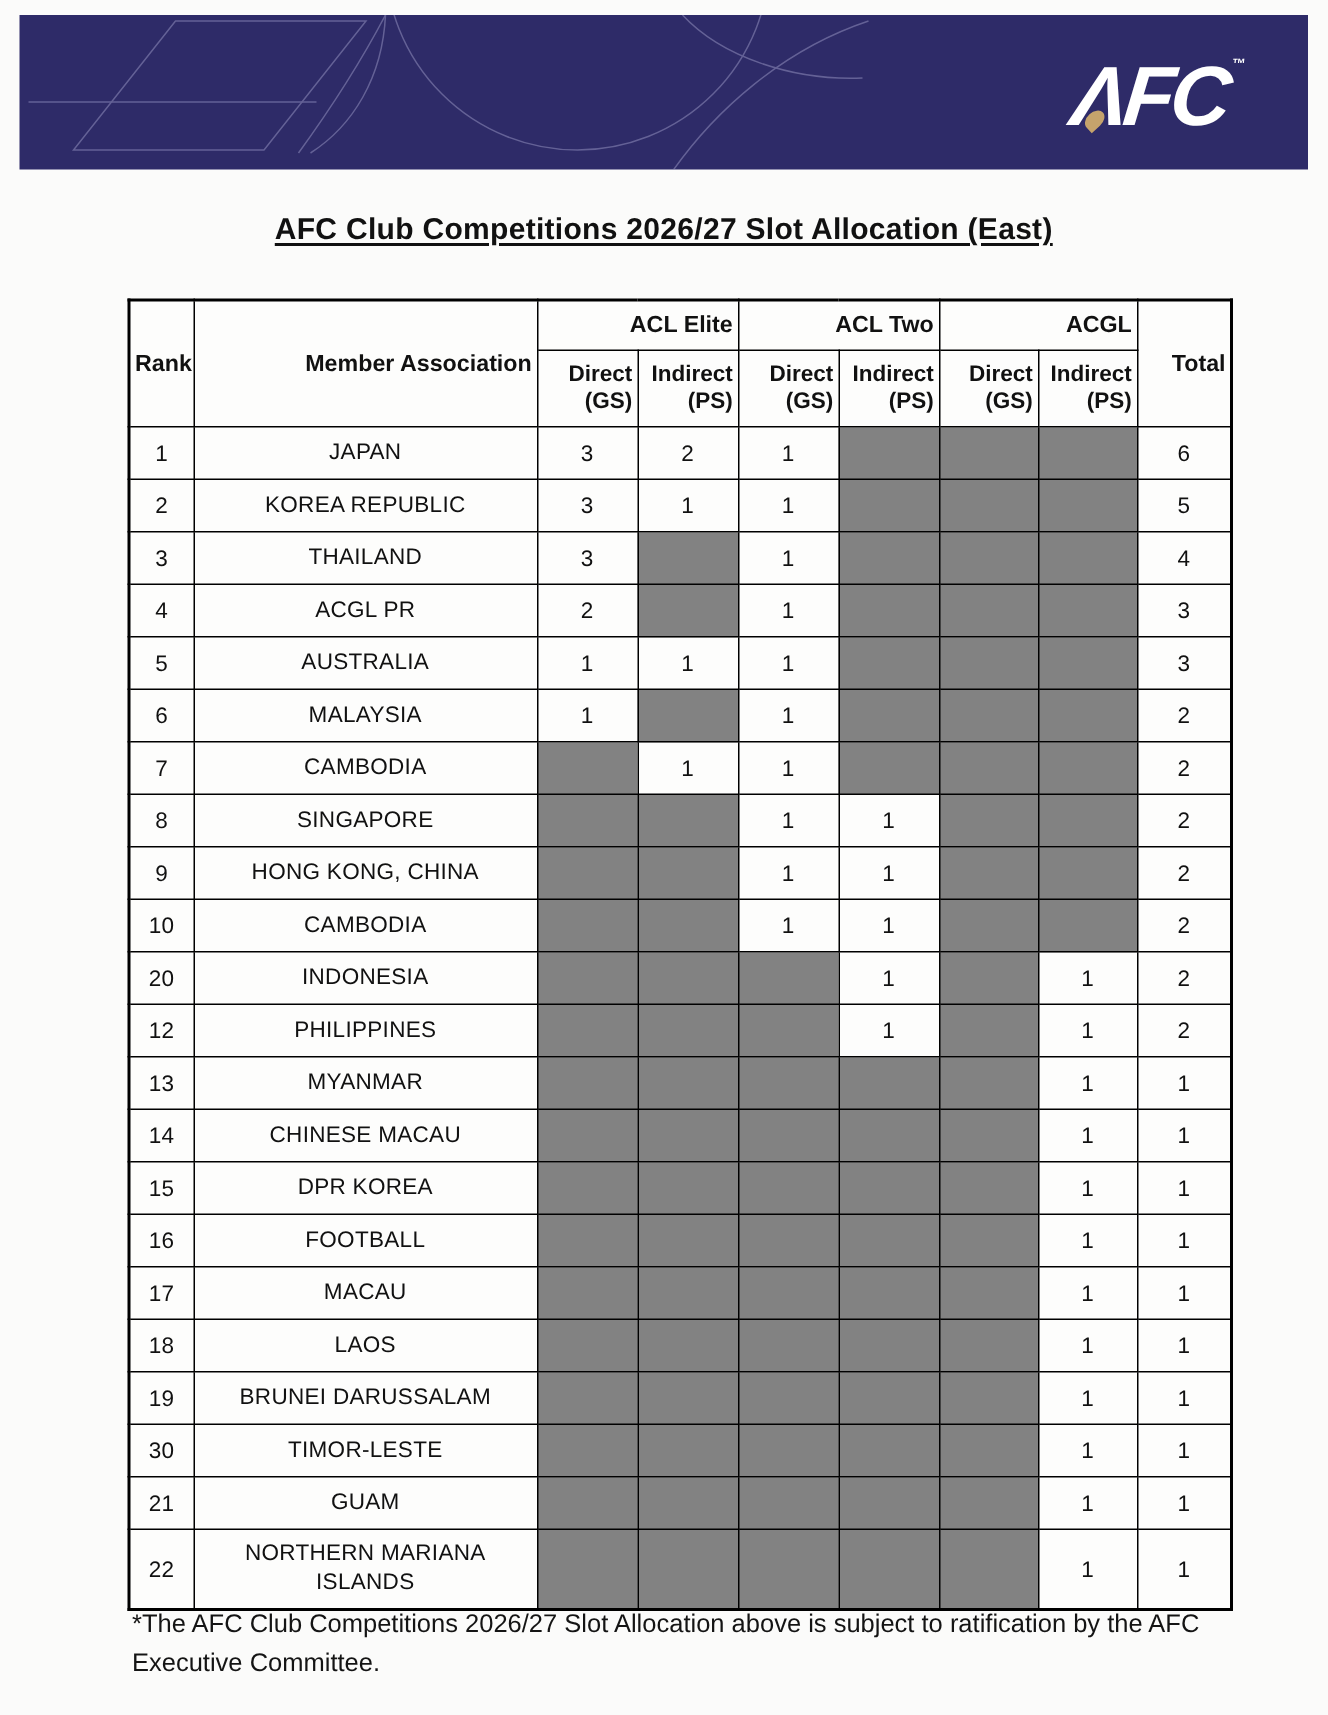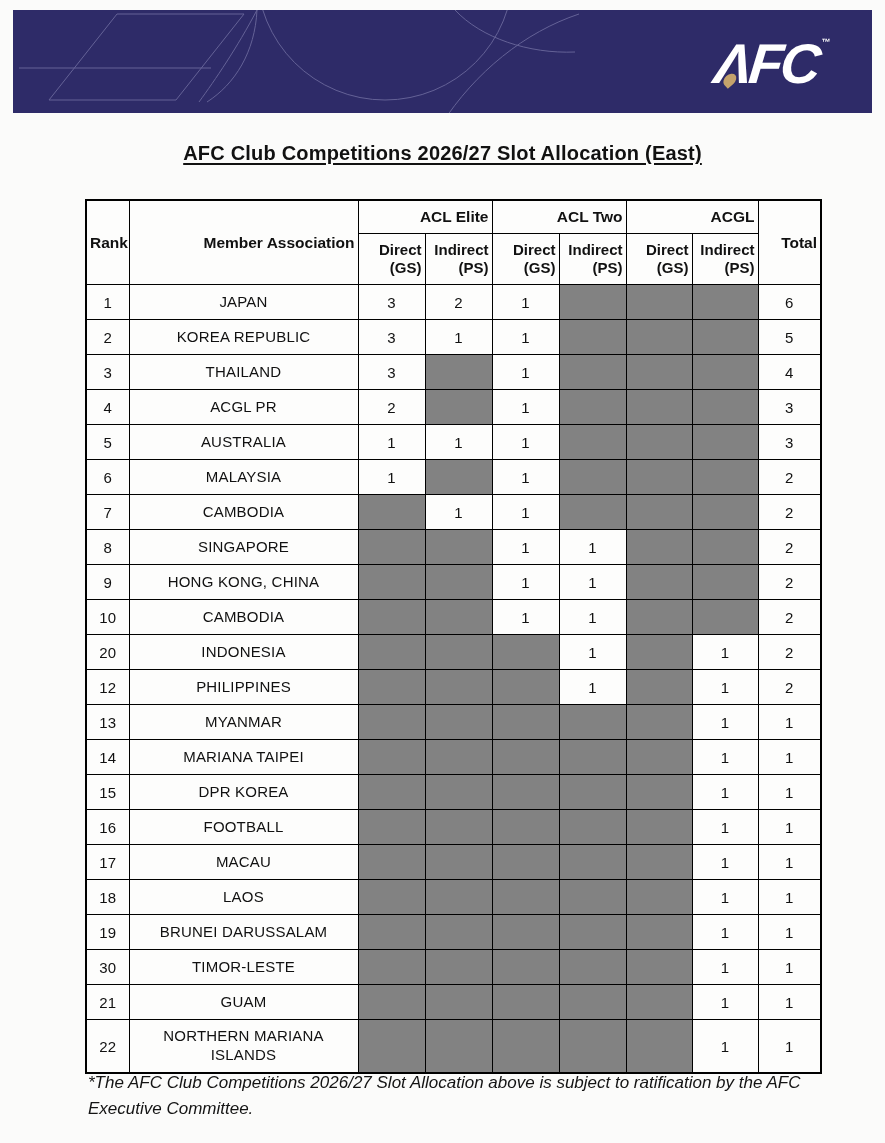--- a/index.html
+++ b/index.html
@@ -58,21 +58,21 @@
   table.alloc thead th{font-weight:700;font-size:15.5px;text-align:right;}
   table.alloc thead tr.h1 th{height:32px;}
   table.alloc thead tr.h2 th{height:50px;font-size:15px;line-height:1.2;}
   table.alloc tbody td{height:34px;font-size:15px;letter-spacing:.2px;}
   table.alloc tbody tr:last-child td{height:52px;}
   table.alloc td.member{white-space:pre-line;line-height:1.25;text-align:center;}
   table.alloc td.gray{background:#828282;}
   
   .footnote{
     position:absolute;left:88px;top:1070px;width:715px;
-    font-style:italic;font-size:17px;line-height:1.55;color:#141414;
+    font-size:17px;line-height:1.55;color:#141414;
   }
 </style>
 </head>
 <body>
 
 <div class="banner">
   <svg class="deco" viewBox="0 0 859 103" preserveAspectRatio="none">
     <g fill="none" stroke="#9a98c4" stroke-width="1" opacity="0.5">
       <path d="M104,4 L36,90 L163,90 L231,4 Z"></path>
       <path d="M6,58 L198,58"></path>
@@ -265,21 +265,21 @@
         <td class="gray"></td>
         <td class="gray"></td>
         <td class="gray"></td>
         <td class="gray"></td>
         <td class="gray"></td>
         <td>1</td>
         <td>1</td>
       </tr>
       <tr>
         <td>14</td>
-        <td class="member">MARIANA TAIPEI</td>
+        <td class="member">CHINESE MACAU</td>
         <td class="gray"></td>
         <td class="gray"></td>
         <td class="gray"></td>
         <td class="gray"></td>
         <td class="gray"></td>
         <td>1</td>
         <td>1</td>
       </tr>
       <tr>
         <td>15</td>

